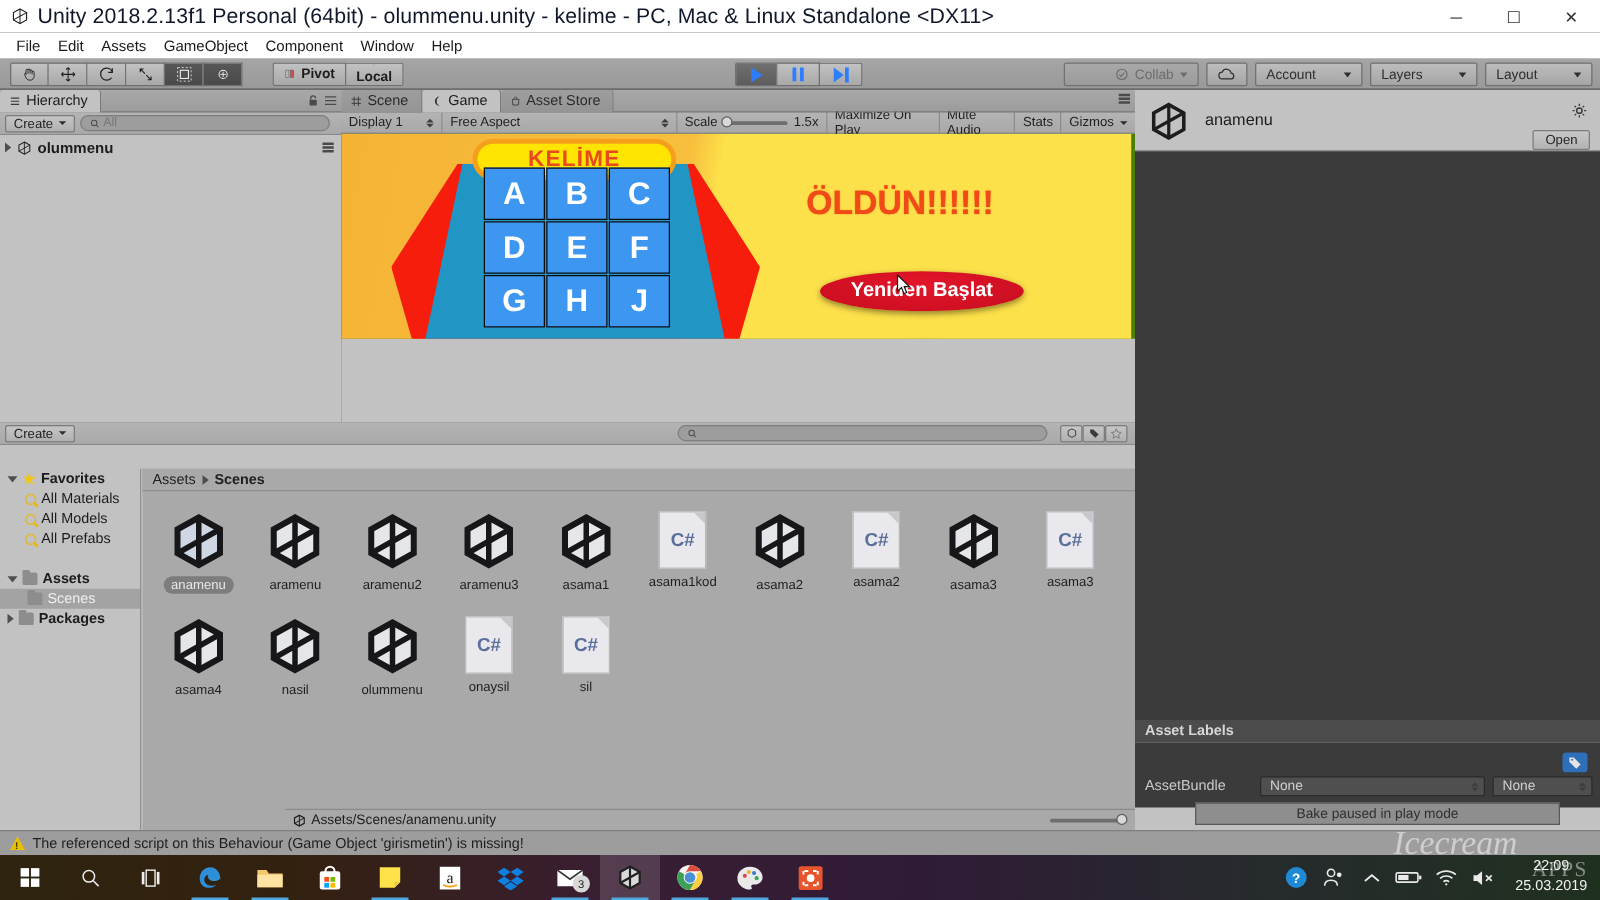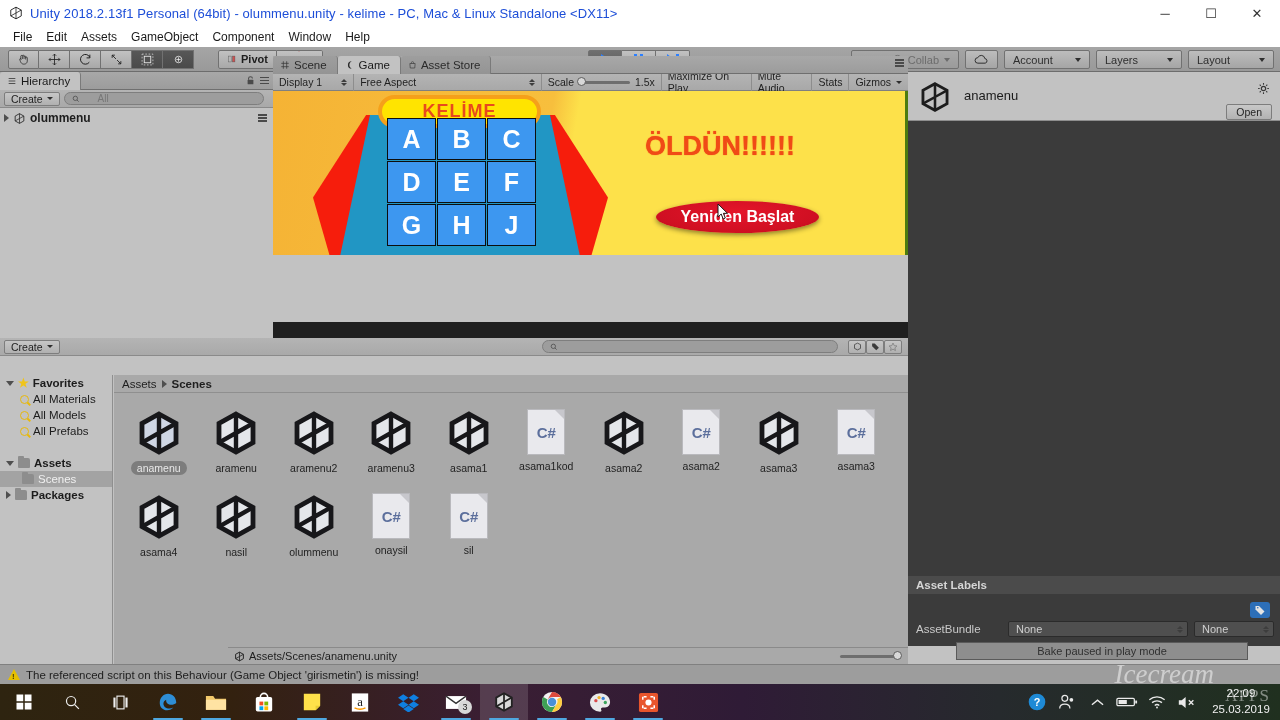--- a/index.html
+++ b/index.html
@@ -11,21 +11,21 @@
   }
   #app { position: relative; width: 1280px; height: 720px; }
 
   
   .titlebar {
     position: absolute; left: 0; top: 0; width: 1280px; height: 26px;
     background: #ffffff; display: flex; align-items: center;
   }
   .titlebar .unity-logo { margin-left: 9px; margin-right: 7px; display:flex; }
   .titlebar .title-text {
-    font-size: 13px; color: #1d4ed8; letter-spacing: .1px; white-space: nowrap;
+    font-size: 17px; color: #0f172a; letter-spacing: .1px; white-space: nowrap;
   }
   .winbtns { position: absolute; right: 0; top: 0; height: 26px; display: flex; }
   .winbtn {
     width: 46px; height: 26px; display: flex; align-items: center; justify-content: center;
     color: #333; font-size: 13px; line-height: 1;
   }
 
   
   .menubar {
     position: absolute; left: 0; top: 26px; width: 1280px; height: 21px;
@@ -100,31 +100,31 @@
 
   .subbar {
     height: 18px; background: linear-gradient(#b4b4b4,#a9a9a9);
     border-bottom:1px solid #8a8a8a; display:flex; align-items:center; padding-left:4px; gap:4px;
   }
   .createbtn { height:14px; padding:0 6px; font-size:10.5px; color:#222;
                background: linear-gradient(#c6c6c6,#b0b0b0); border:1px solid #7d7d7d;
                border-radius:2px; display:flex; align-items:center; gap:4px; }
   .searchfield {
     height: 13px; border-radius: 7px; background:#9d9d9d; border:1px solid #7e7e7e;
-    display:flex; align-items:center; padding: 0 7px; font-size:10px; color:#777; gap:18px;
+    display:flex; align-items:center; padding: 0 7px; font-size:10px; color:#777; gap:3px;
   }
 
   
   #hierarchy { left:0; top:72px; width:273px; height:266px; }
   .hrow { height:20px; display:flex; align-items:center; gap:4px; padding-left:4px;
           font-size:12px; color:#1d1d1d; position:relative; background:#c2c2c2; }
   .arrow-r { width:0;height:0;border-left:5px solid #4f4f4f;border-top:4px solid transparent;border-bottom:4px solid transparent; }
 
   
-  #gamepanel { left:273px; top:56px; width:635px; height:266px; }
+  #gamepanel { left:273px; top:72px; width:635px; height:266px; }
   .gamebar {
     height:17px; background: linear-gradient(#b4b4b4,#a8a8a8); border-bottom:1px solid #808080;
     display:flex; align-items:center; font-size:10.5px; color:#1f1f1f;
   }
   .gcell { height:17px; display:flex; align-items:center; padding:0 6px;
            border-right:1px solid #8d8d8d; gap:5px; }
   .updown { display:flex; flex-direction:column; gap:1px; }
   .updown .u { width:0;height:0;border-left:3px solid transparent;border-right:3px solid transparent;border-bottom:3px solid #3d3d3d;}
   .updown .d { width:0;height:0;border-left:3px solid transparent;border-right:3px solid transparent;border-top:3px solid #3d3d3d;}
   .slider { width:70px; height:3px; background:#6e6e6e; border-radius:2px; position:relative; }

